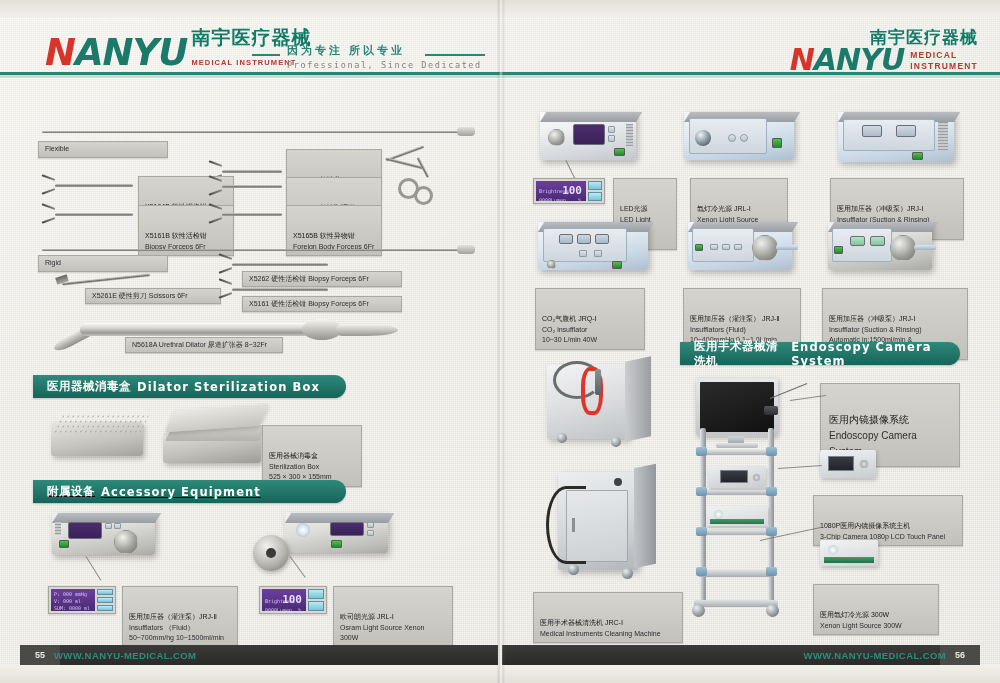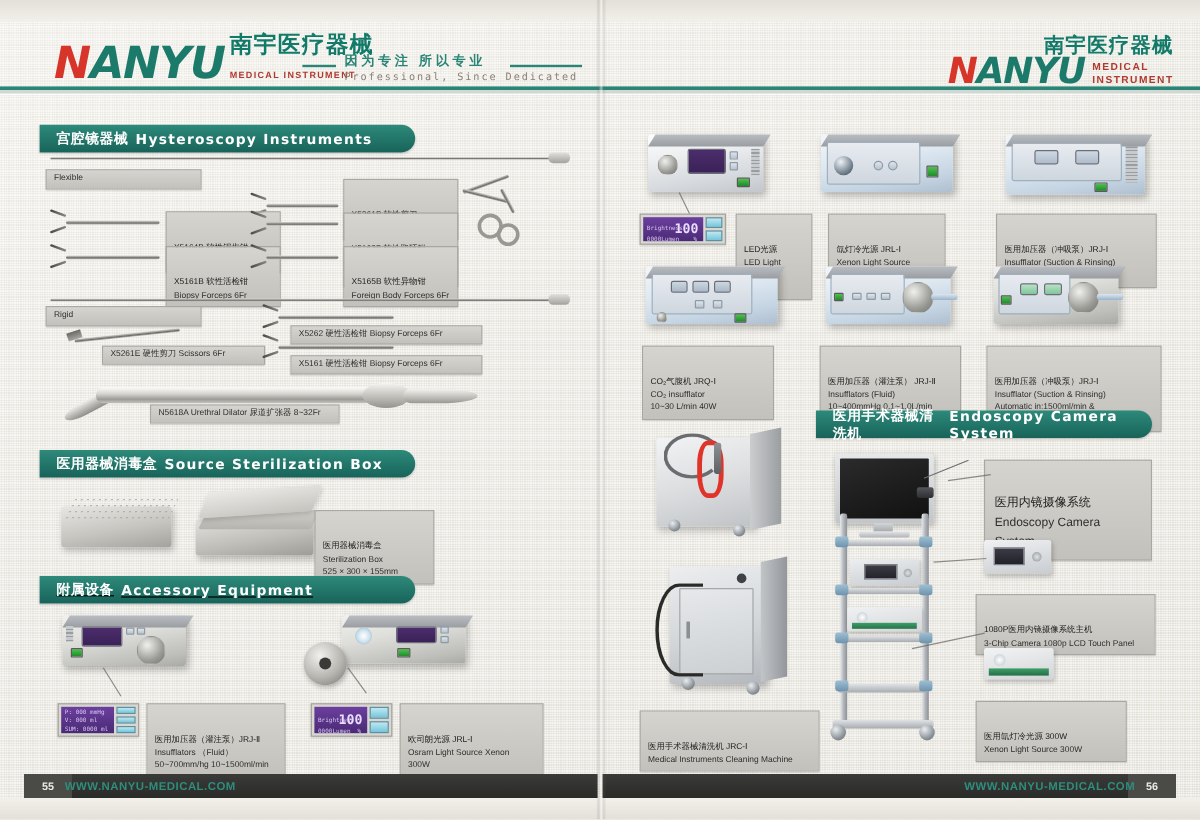--- a/index.html
+++ b/index.html
@@ -211,24 +211,20 @@
         <div class="lr-sub">
           <div>MEDICAL</div>
           <div>INSTRUMENT</div>
         </div>
       </div>
     </div>
   </div>
   <div class="hrule"></div>
   <div class="hrule2"></div>
 
-  <div class="sec-head" style="left:33px; top:104px; width:313px;">
-    <span class="sec-cn">宫腔镜器械</span>
-    <span class="sec-en">Hysteroscopy Instruments</span>
-  </div>
 
   <div class="rod thin" style="left:42px; top:131px; width:420px;"></div>
   <div style="position:absolute; left:457px; top:127px; width:18px; height:9px; border-radius:4px; background:linear-gradient(180deg,#e2e0dc,#a3a19c);"></div>
 
   <div class="cap single" style="left:38px; top:141px; width:130px; height:17px; display:flex; align-items:center;">
     <span>Flexible</span>
   </div>
 
   <div class="forceps-tip" style="left:208px; top:165px;"></div>
   <div class="rod" style="left:222px; top:170px; width:60px;"></div>
@@ -301,21 +297,21 @@
     <div style="position:absolute; left:28px; top:23px; width:230px; height:13px; border-radius:6px; background:linear-gradient(180deg,#fbfaf8,#d6d4cf 40%,#9d9b96 75%,#c5c3be);"></div>
     <div style="position:absolute; left:250px; top:19px; width:40px; height:21px; border-radius:50%; background:linear-gradient(180deg,#f6f5f2,#cbc9c4 45%,#95938e);"></div>
     <div style="position:absolute; left:284px; top:24px; width:62px; height:12px; border-radius:6px 50% 50% 6px/6px 50% 50% 6px; background:linear-gradient(180deg,#f4f3f0,#cdcbc6 45%,#9a9893);"></div>
   </div>
   <div class="cap single" style="left:125px; top:337px; width:158px; height:16px; display:flex; align-items:center;">
     <span>N5618A Urethral Dilator 尿道扩张器 8~32Fr</span>
   </div>
 
   <div class="sec-head" style="left:33px; top:375px; width:313px;">
     <span class="sec-cn">医用器械消毒盒</span>
-    <span class="sec-en">Source Sterilization Box</span>
+    <span class="sec-en">Dilator Sterilization Box</span>
   </div>
 
   <div style="position:absolute; left:45px; top:410px; width:105px; height:58px;">
     <div style="position:absolute; left:6px; top:12px; width:92px; height:34px; border-radius:3px;
       background:linear-gradient(170deg,#e7e6e2,#c6c5c0 55%,#a3a29d);
       box-shadow:2px 3px 5px rgba(0,0,0,.22);"></div>
     <div style="position:absolute; left:12px; top:4px; width:88px; height:20px; border-radius:3px;
       background:radial-gradient(circle at 25% 25%, #f0efec, #c9c8c3 70%);
       background-image:radial-gradient(#9b9a95 .7px, transparent .8px);
       background-size:5px 5px; transform:skewX(-26deg);"></div>

